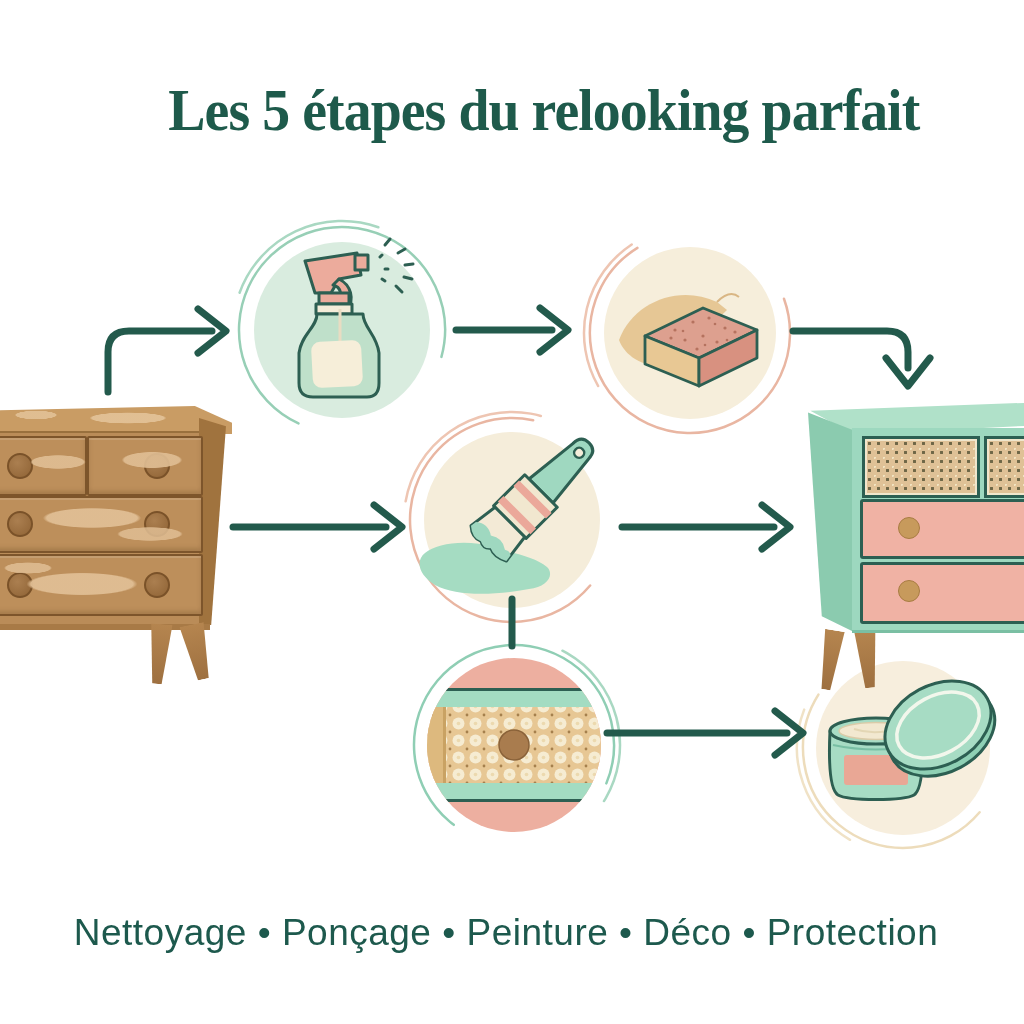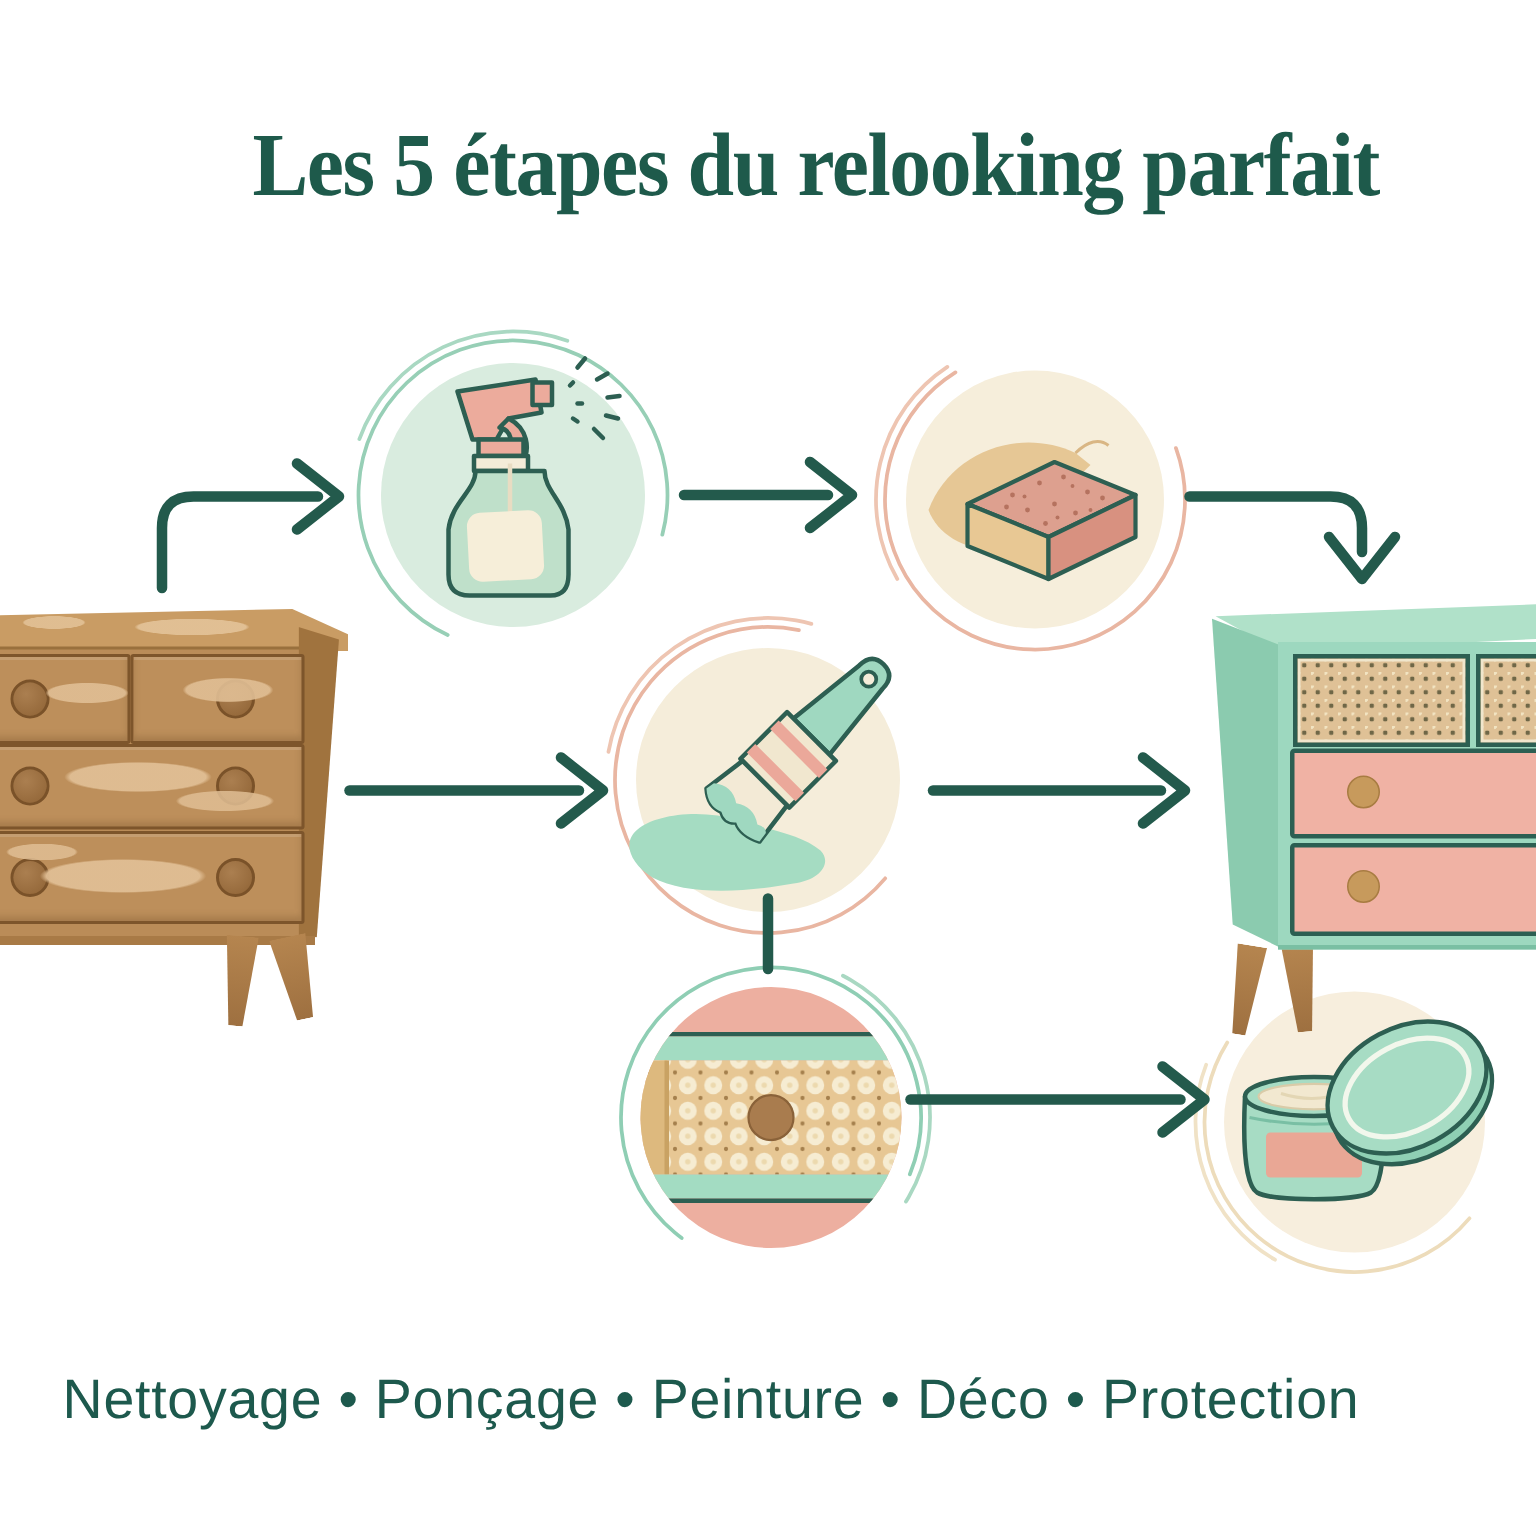--- a/index.html
+++ b/index.html
@@ -5,21 +5,21 @@
   html,body{margin:0;padding:0;background:#ffffff;}
   body{width:1024px;height:1024px;overflow:hidden;position:relative;
        font-family:"Liberation Sans",sans-serif;}
   .abs{position:absolute;}
   
   #title{left:0;top:76px;width:1024px;text-align:center;margin-left:32px;}
   #title span{display:inline-block;font-family:"Liberation Serif",serif;
     font-weight:700;font-size:60px;color:#1e5a4b;letter-spacing:-1px;
     transform:scaleX(.93);transform-origin:center;}
   #footer{left:0;top:912px;width:948px;text-align:center;
-    font-size:37px;font-weight:500;color:#1d594d;letter-spacing:.5px;}
+    font-size:37px;font-weight:500;color:#1d594d;letter-spacing:.5px;padding-left:32px;}
   
   #arrows{left:0;top:0;z-index:3;}
   .step-svg{z-index:2;}
   .dresser{z-index:4;}
   
   #old-dresser{left:0;top:402px;width:232px;height:292px;}
   #old-dresser .topface{left:0;top:4px;width:232px;height:28px;background:#c99c64;
      clip-path:polygon(0% 15%,84% 0%,100% 60%,100% 100%,0% 100%);}
   #old-dresser .topedge{left:0;top:29px;width:203px;height:3px;background:#99703d;}
   #old-dresser .body{left:0;top:31px;width:202px;height:192px;background:#ba8c58;}

